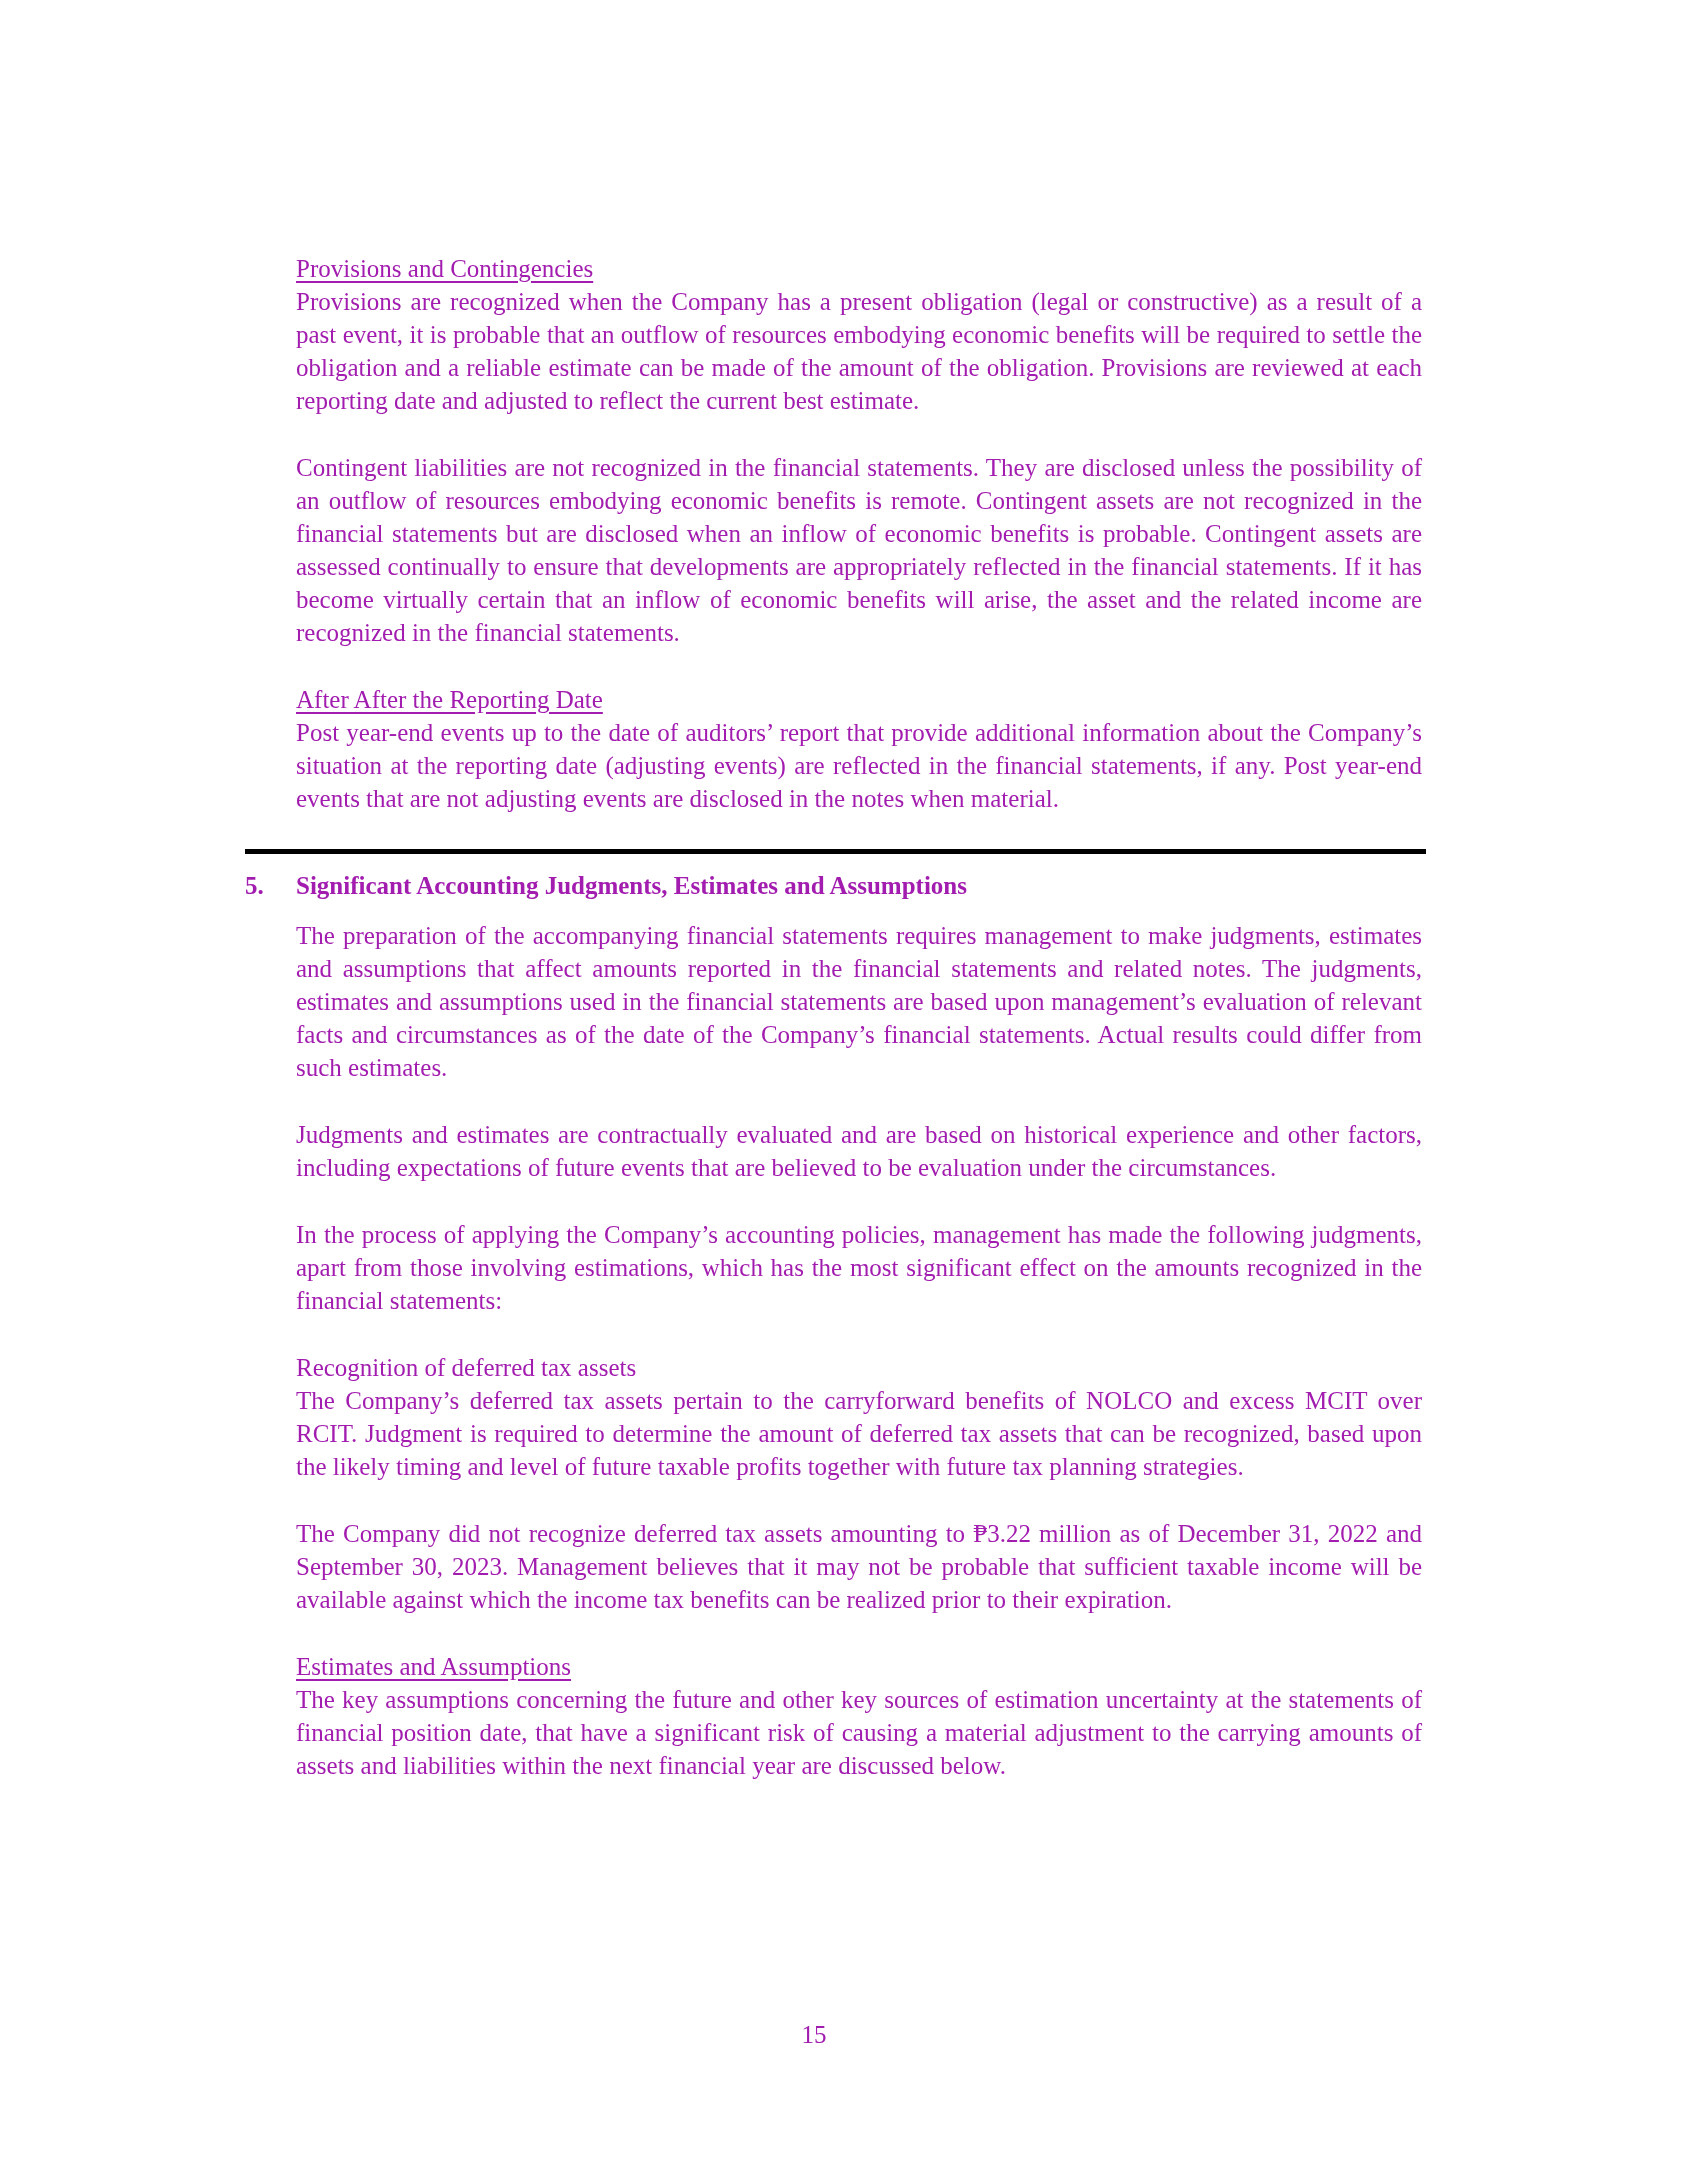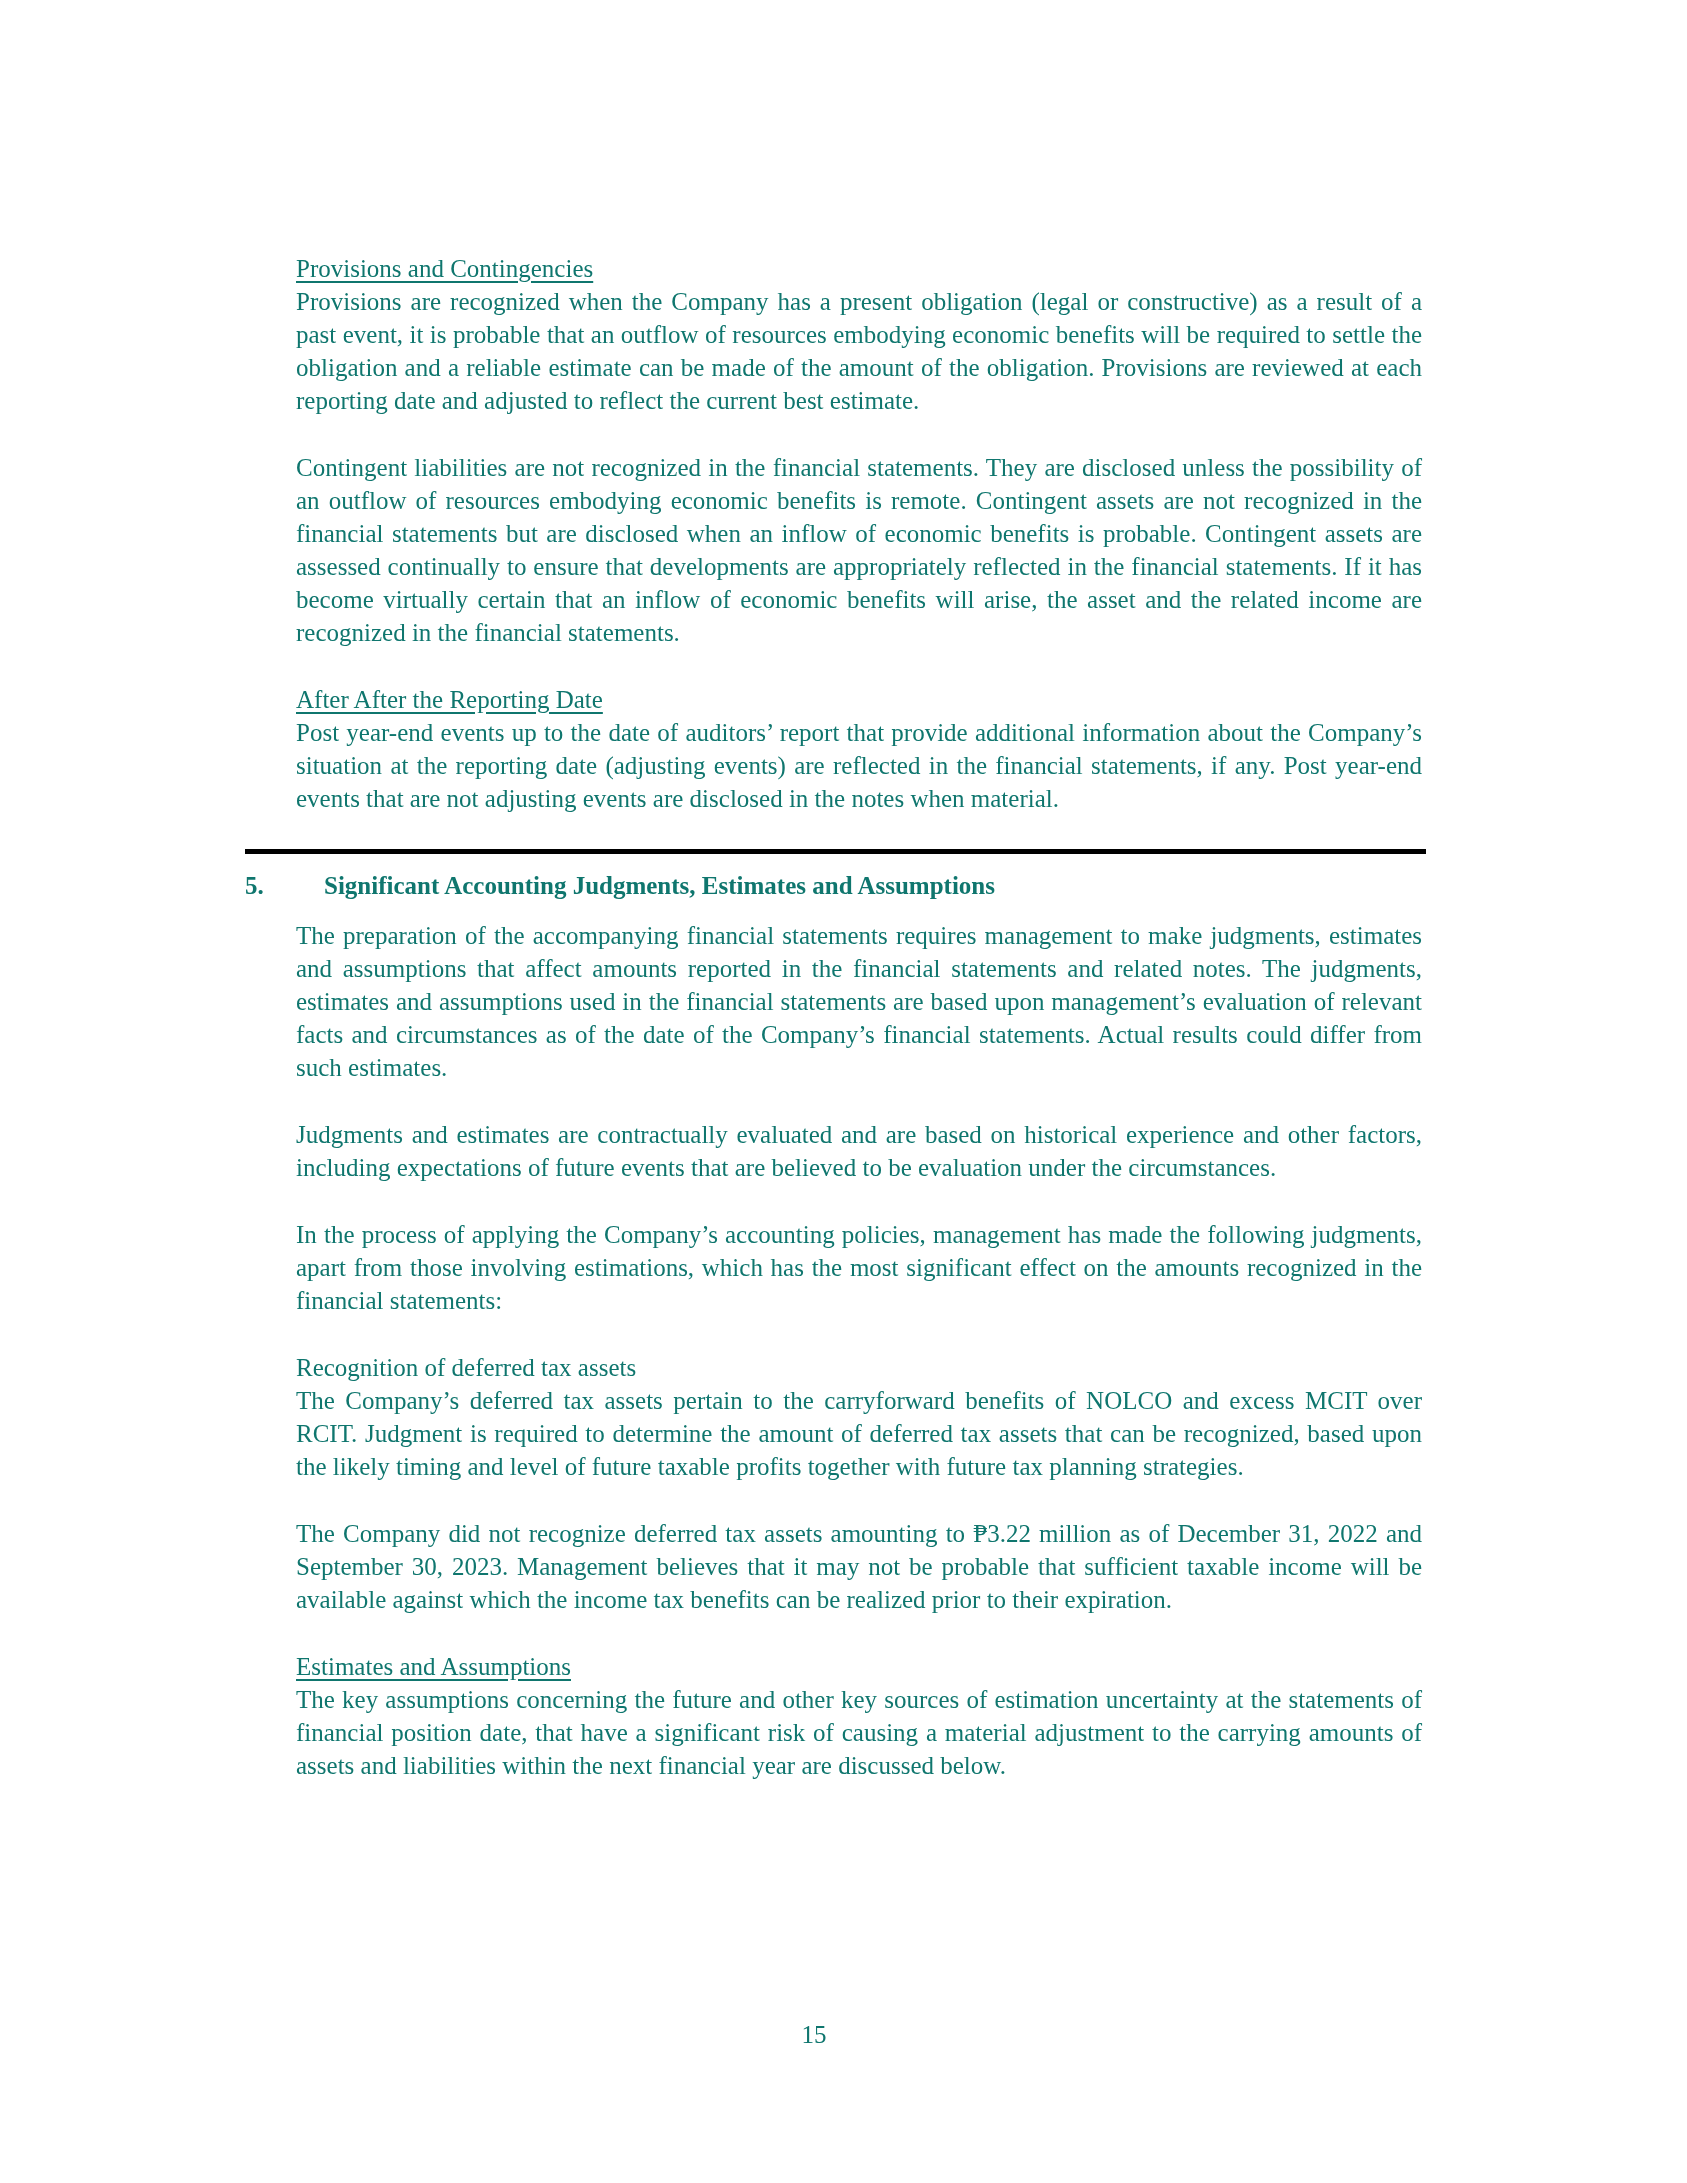--- a/index.html
+++ b/index.html
@@ -7,21 +7,21 @@
     padding: 0;
     background: #ffffff;
   }
   .page {
     position: relative;
     width: 1645px;
     height: 2183px;
     box-sizing: border-box;
     padding: 252px 223px 0 296px;
     background: #ffffff;
-    color: #0f766e;
+    color: #a21caf;
     font-family: "Liberation Serif", "DejaVu Serif", serif;
     font-size: 25px;
     line-height: 33px;
     overflow: hidden;
   }
   .para {
     text-align: justify;
     margin: 0 0 34px 0;
   }
   .para.last {
@@ -49,21 +49,20 @@
     display: flex;
     margin-left: -51px;
     margin-bottom: 17.5px;
     font-weight: bold;
   }
   .numbered-heading .num {
     flex: 0 0 51px;
   }
   .numbered-heading .title {
     flex: 1 1 auto;
-    margin-left: 28px;
   }
   .page-number {
     position: absolute;
     top: 2018px;
     left: 0;
     right: 17px;
     text-align: center;
   }
 </style>
 </head>

